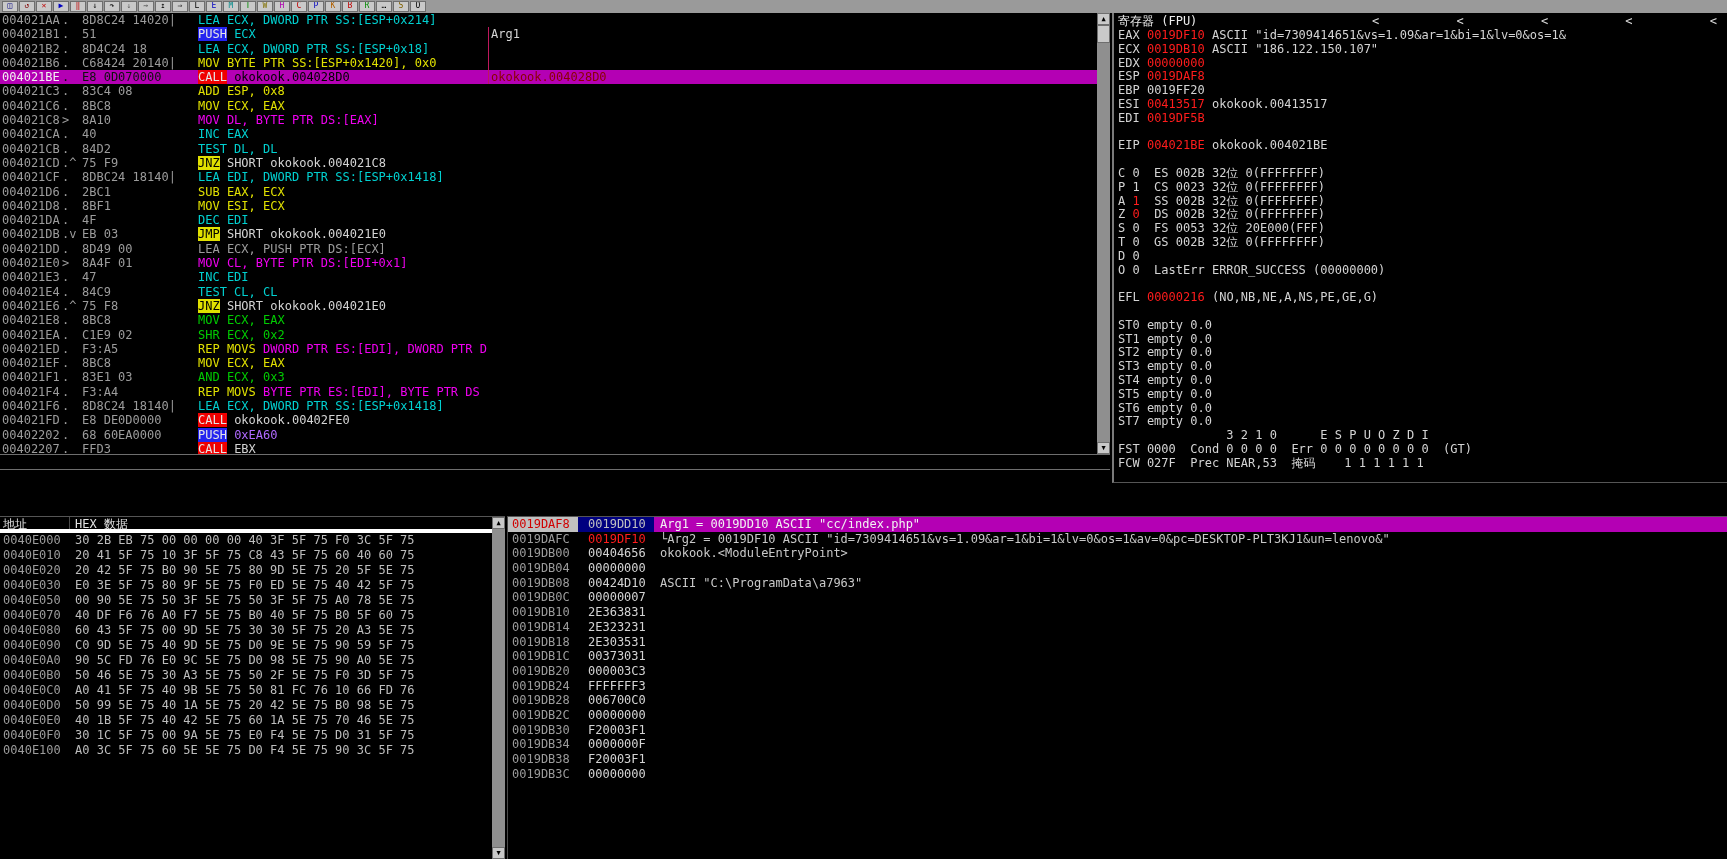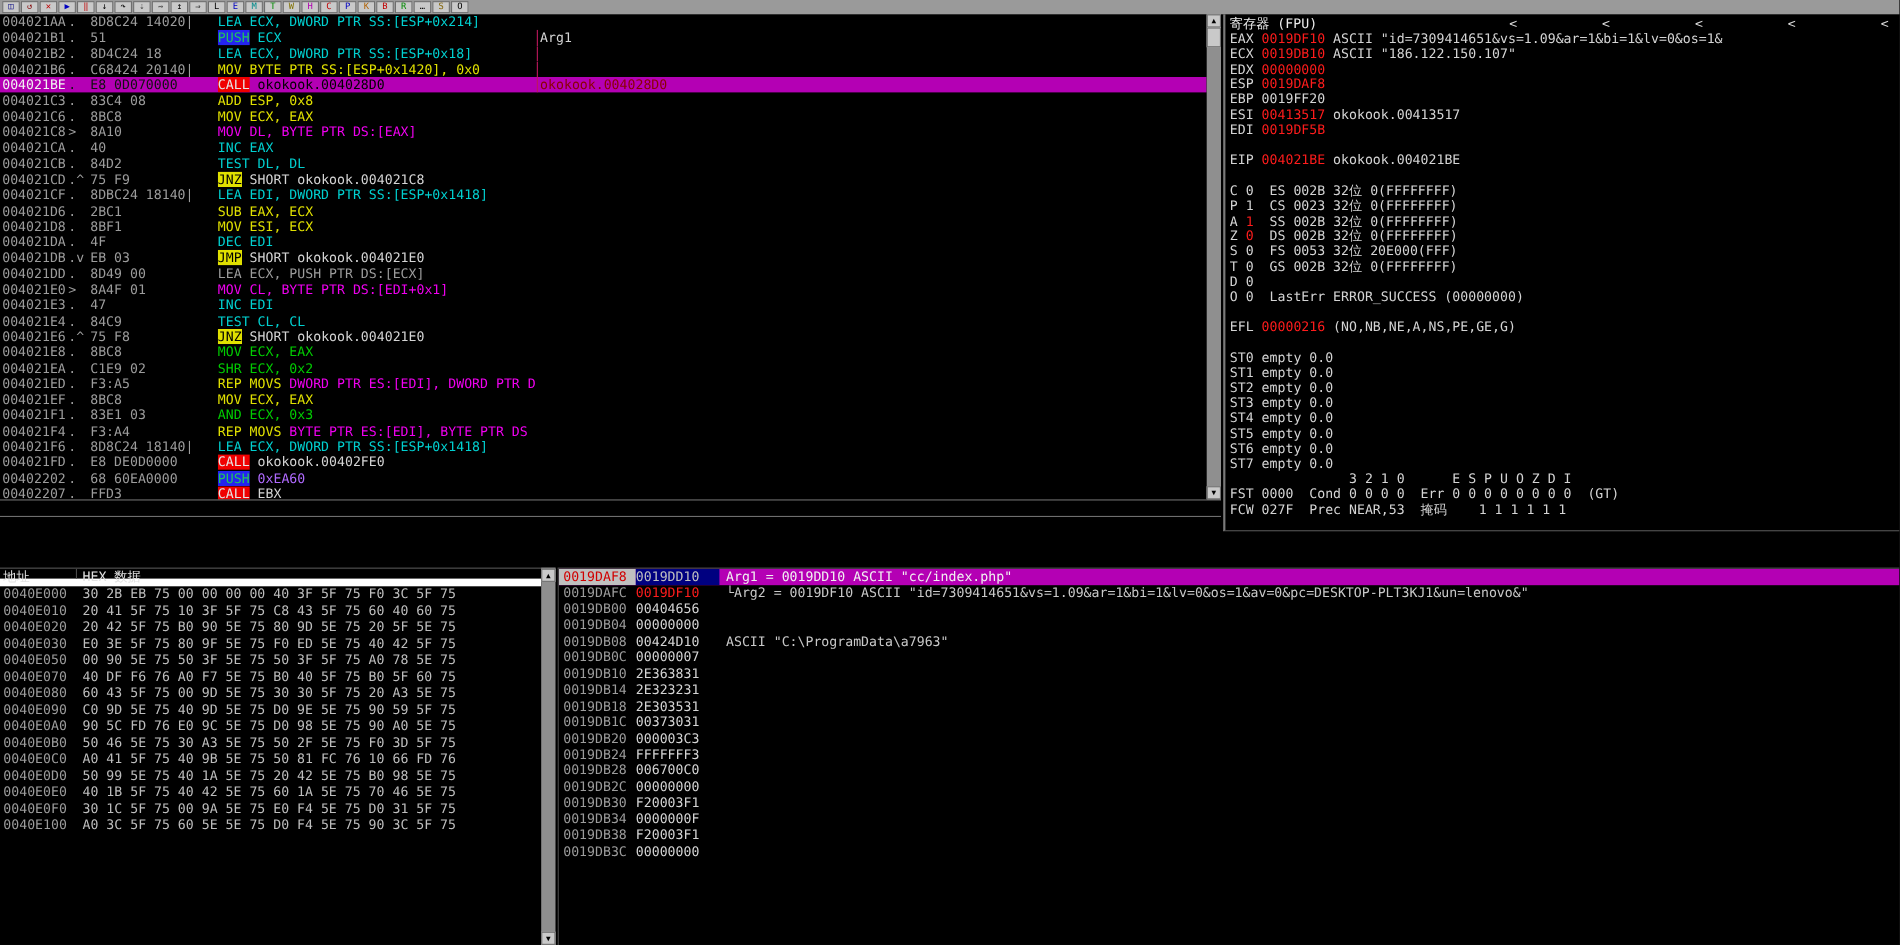--- a/index.html
+++ b/index.html
@@ -27,21 +27,21 @@
   .drow.sel .daddr{color:#f2f2f2}
   .drow.sel .dpfx,.drow.sel .dbytes{color:#101010}
   .argline{border-left:1px solid #be185d}
 
   .c-cyan{color:var(--cyan)} .c-yellow{color:var(--yellow)} .c-magenta{color:var(--magenta)}
   .c-green{color:var(--green)} .c-gray{color:var(--gray)} .c-white{color:var(--white)}
   .c-red{color:var(--red)} .c-darkred{color:var(--darkred)} .c-blue{color:var(--blue)}
   .c-purple{color:var(--purple)} .c-black{color:#000} .c-silver{color:var(--silver)}
   .c-boxred{background:var(--boxred);color:#e5e5e5}
   .c-boxyellow{background:var(--boxyellow);color:#000}
-  .c-boxblue{background:var(--boxblue);color:#22c55e}
+  .c-boxblue{background:var(--boxblue);color:#e5e5e5}
 
   
   #infoline{position:absolute;left:0;top:454px;width:1110px;height:16px;line-height:15px;
             border-top:1px solid var(--border);border-bottom:1px solid var(--border);
             color:#dcdcdc;padding-left:3px;white-space:pre;overflow:hidden}
 
   
   #vscroll{position:absolute;left:1097px;top:13px;width:13px;height:441px;background:#8f8f8f}
   .sarrow{width:13px;height:12px;background:#c9c9c9;border:1px solid var(--border);
           font-size:7px;line-height:10px;text-align:center;color:#000}
@@ -51,38 +51,38 @@
   
   #registers{left:1112px;top:13px;width:615px;height:470px;border-left:2px solid #7a7a7a;
              border-bottom:1px solid #555}
   #regtitle{height:16px;line-height:16px;display:flex;color:#ececec;padding:0 10px 0 4px;white-space:pre}
   #regchevrons{margin-left:auto;display:flex;width:345px;justify-content:space-between}
   .chv{color:#dcdcdc;cursor:pointer}
   .rline{height:13.8px;line-height:13.8px;white-space:pre;padding-left:4px;overflow:hidden}
 
   
   #dump{left:0;top:516px;width:492px;height:343px;border-top:1px solid #555}
-  #dumphdr{height:16px;line-height:15px;display:flex;border-bottom:7px solid #ffffff;color:#e2e2e2;white-space:pre}
+  #dumphdr{height:16px;line-height:15px;display:flex;border-bottom:4px solid #ffffff;color:#e2e2e2;white-space:pre}
   #dumphdr .h1{width:70px;flex:none;border-right:1px solid #4a4a4a;padding-left:3px}
   #dumphdr .h2{padding-left:5px}
   .hrow{display:flex;height:15px;line-height:15px;white-space:pre}
   .haddr{width:70px;flex:none;color:var(--gray);padding-left:3px}
   .hbytes{color:#bdbdbd;padding-left:5px}
 
   #dumpscroll{position:absolute;left:492px;top:516px;width:13px;height:343px;background:#8f8f8f}
   #dumpscroll .down{position:absolute;left:0;bottom:0}
   #dumpscroll{border-top:1px solid #555}
 
   
   #stack{left:507px;top:516px;width:1220px;height:343px;border-top:1px solid #555;border-left:1px solid #4a4a4a}
   .srow{display:flex;height:14.7px;line-height:14.7px;white-space:pre;overflow:hidden}
   .srow.sel{background:var(--selbg)}
   .saddr{width:70px;flex:none;color:var(--gray);padding-left:4px}
   .srow.sel .saddr{background:var(--silver);color:#d00000}
-  .sval{width:76px;flex:none;padding-left:0}
+  .sval{width:76px;flex:none;padding-left:10px}
   .srow.sel .sval{background:var(--navy);color:var(--silver)}
   .scmt{flex:1;color:#c8c8c8;padding-left:6px;overflow:hidden}
   .srow.sel .scmt{color:#f2f2f2}
 </style>
 </head>
 <body>
 
 <div id="app">
 
   <div id="toolbar">
@@ -226,21 +226,21 @@
 
   <div id="dumpscroll">
     <div class="sarrow up">▲</div>
     <div class="sarrow down">▼</div>
   </div>
 
   <div id="stack" class="pane">
     <div>
         <div class="srow sel"><span class="saddr">0019DAF8</span><span class="sval c-silver">0019DD10</span><span class="scmt">Arg1 = 0019DD10 ASCII "cc/index.php"</span></div>
         <div class="srow"><span class="saddr">0019DAFC</span><span class="sval c-red">0019DF10</span><span class="scmt">└Arg2 = 0019DF10 ASCII "id=7309414651&amp;vs=1.09&amp;ar=1&amp;bi=1&amp;lv=0&amp;os=1&amp;av=0&amp;pc=DESKTOP-PLT3KJ1&amp;un=lenovo&amp;"</span></div>
-        <div class="srow"><span class="saddr">0019DB00</span><span class="sval c-white">00404656</span></div>
+        <div class="srow"><span class="saddr">0019DB00</span><span class="sval c-white">00404656</span><span class="scmt">okokook.&lt;ModuleEntryPoint&gt;</span></div>
         <div class="srow"><span class="saddr">0019DB04</span><span class="sval c-white">00000000</span><span class="scmt"></span></div>
         <div class="srow"><span class="saddr">0019DB08</span><span class="sval c-white">00424D10</span><span class="scmt">ASCII "C:\ProgramData\a7963"</span></div>
         <div class="srow"><span class="saddr">0019DB0C</span><span class="sval c-white">00000007</span><span class="scmt"></span></div>
         <div class="srow"><span class="saddr">0019DB10</span><span class="sval c-white">2E363831</span><span class="scmt"></span></div>
         <div class="srow"><span class="saddr">0019DB14</span><span class="sval c-white">2E323231</span><span class="scmt"></span></div>
         <div class="srow"><span class="saddr">0019DB18</span><span class="sval c-white">2E303531</span><span class="scmt"></span></div>
         <div class="srow"><span class="saddr">0019DB1C</span><span class="sval c-white">00373031</span><span class="scmt"></span></div>
         <div class="srow"><span class="saddr">0019DB20</span><span class="sval c-white">000003C3</span><span class="scmt"></span></div>
         <div class="srow"><span class="saddr">0019DB24</span><span class="sval c-white">FFFFFFF3</span><span class="scmt"></span></div>
         <div class="srow"><span class="saddr">0019DB28</span><span class="sval c-white">006700C0</span><span class="scmt"></span></div>

